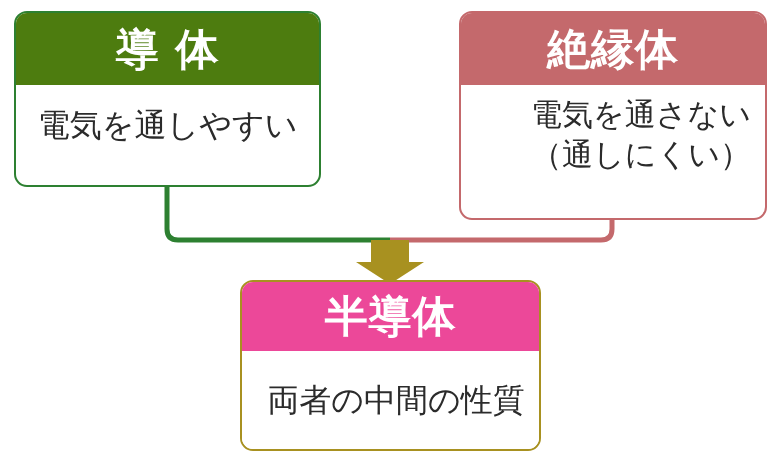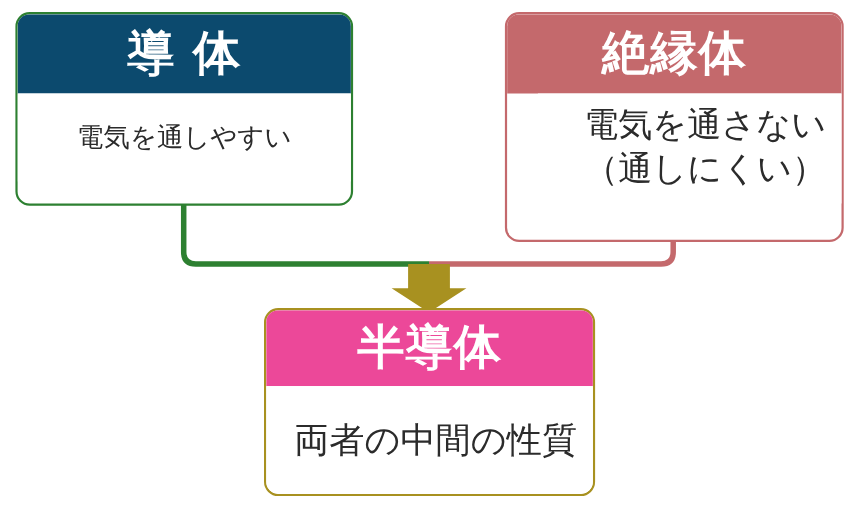--- a/index.html
+++ b/index.html
@@ -65,26 +65,26 @@
   
   #card-conductor {
     left: 14px;
     top: 11px;
     width: 307px;
     height: 176px;
     border-color: #2d8031;
   }
   #card-conductor .card-header {
     height: 72px;
-    background: #0c4a6e;
+    background: #4d7c0f;
     font-size: 43px;
   }
   #card-conductor .card-body {
     height: 80px;
-    font-size: 24px;
+    font-size: 32px;
   }
 
   
   #card-insulator {
     left: 459px;
     top: 11px;
     width: 308px;
     height: 209px;
     border-color: #c4696c;
   }

